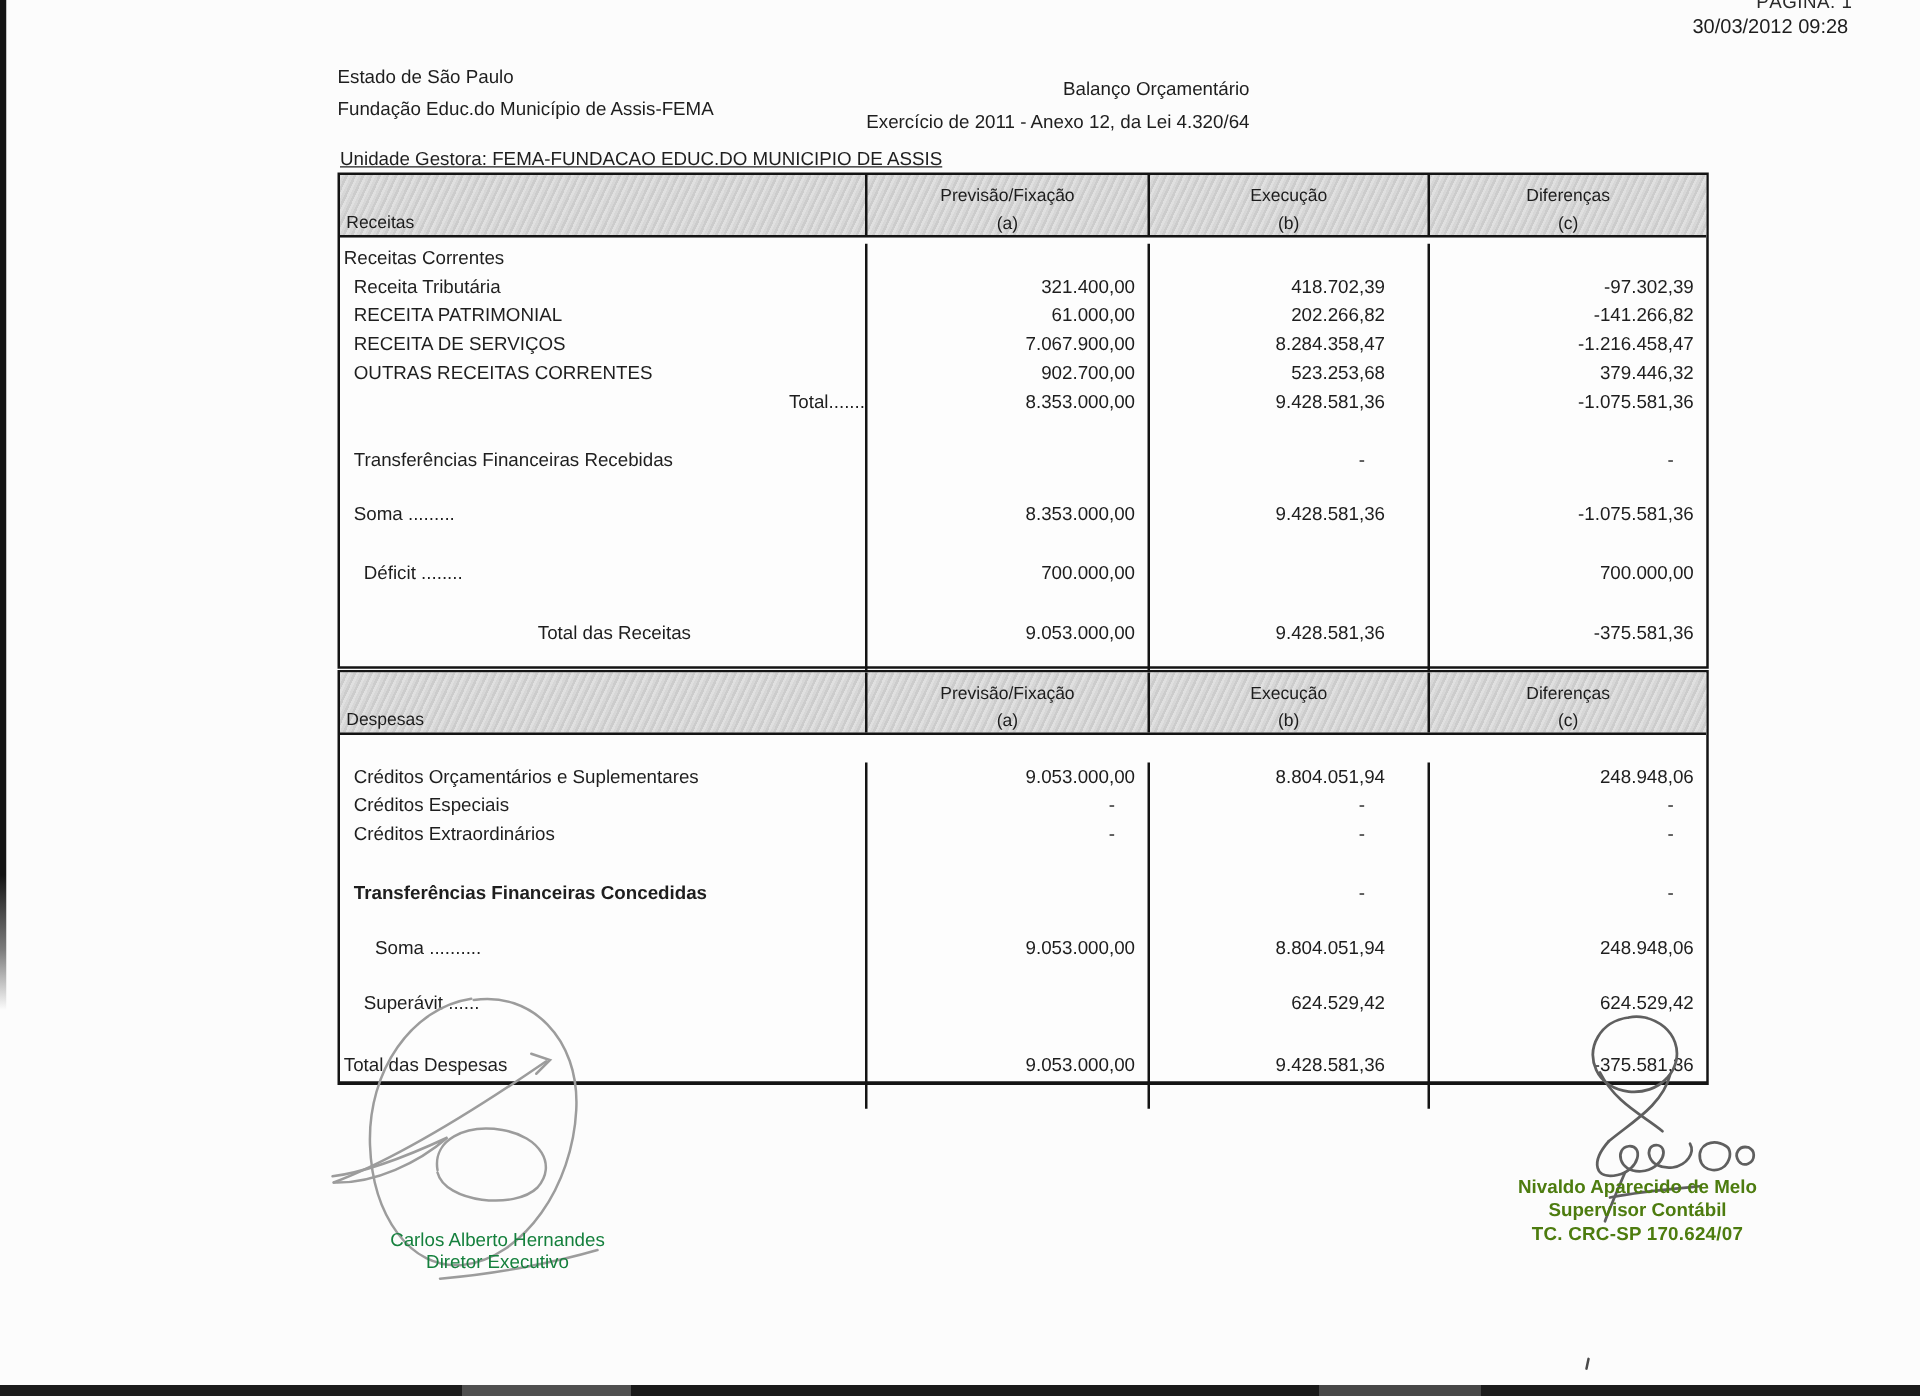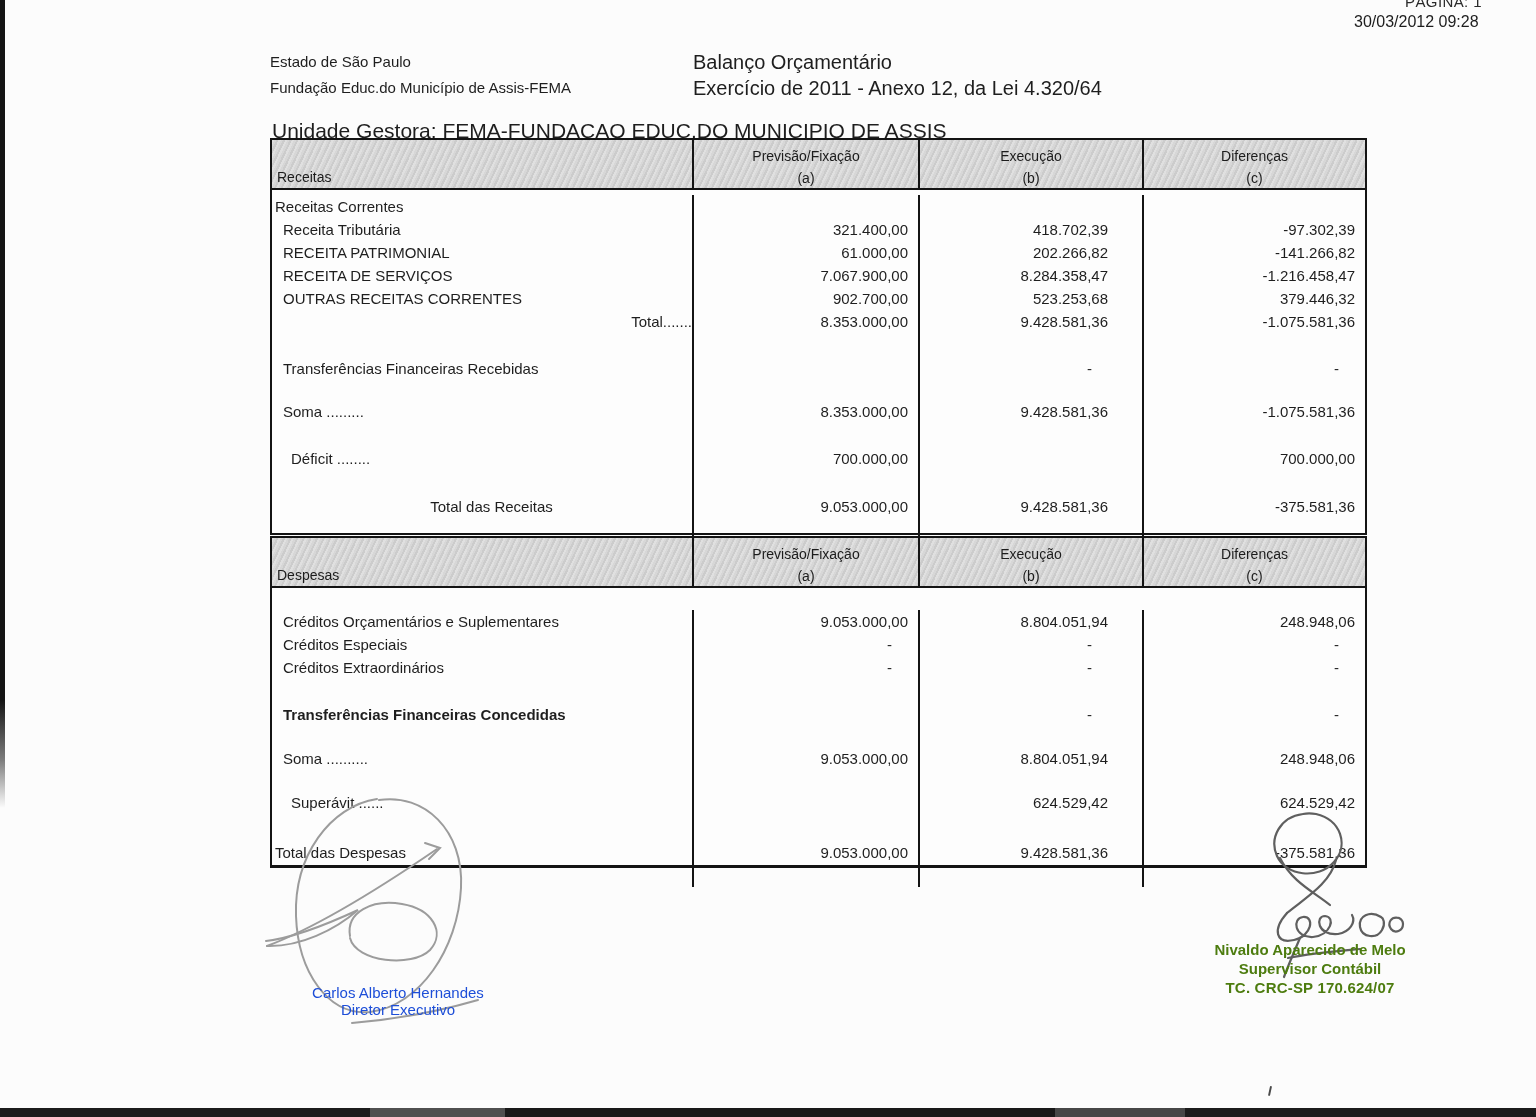--- a/index.html
+++ b/index.html
@@ -27,22 +27,22 @@
     position:absolute; left:1269px; top:1086px; width:2px; height:10px;
     background:#4a4a4a; transform:rotate(12deg); border-radius:1px;
   }
 
   
   .page-label { position:absolute; top:-7px; left:1405px; font-size:15px; color:#2a2a2a; letter-spacing:.4px; }
   .timestamp  { position:absolute; top:13px; left:1354px; font-size:16px; color:#1d1d1d; }
 
   
   .org-block    { position:absolute; left:270px; top:49px; font-size:15px; line-height:26px; }
-  .report-block { position:absolute; left:693px; top:49px; font-size:20px; line-height:26px; }
-  .unit-line    { position:absolute; left:272px; top:119px; font-size:21px;text-decoration:underline; }
+  .report-block { position:absolute; left:693px; top:59px; font-size:15px; line-height:26px;text-align:right; }
+  .unit-line    { position:absolute; left:272px; top:119px; font-size:15px;text-decoration:underline; }
 
   
   .fintable {
     position:absolute; left:270px; width:1097px;
     border:2px solid #141414; background:#fdfdfd;
   }
   #receitas { top:138px; height:397px; }
   #despesas { top:536px; height:332px; border-bottom-width:3px; }
 
   .thead {
@@ -66,21 +66,21 @@
   .trow > :nth-child(2) { width:226px; }
   .trow > :nth-child(3) { width:200px; }
   .trow > :nth-child(4) { flex:1; }
   .td.val { text-align:right; padding-right:10px; }
   .td.val.dash { padding-right:26px; color:#2a2a2a; }
 
   
   .sig-overlay { position:absolute; left:0; top:0; pointer-events:none; }
   .sig-text-left {
     position:absolute; left:298px; top:984px; width:200px; text-align:center;
-    font-size:15px; line-height:17px; color:#1d4ed8;
+    font-size:15px; line-height:17px; color:#15803d;
   }
   .sig-text-right {
     position:absolute; left:1206px; top:940px; width:208px; text-align:center;
     font-size:15px; line-height:19px; color:#4d7c0f; font-weight:600;
   }
   .sig-text-right .reg { letter-spacing:.2px; }
 </style>
 </head>
 <body>
 
@@ -229,21 +229,21 @@
           <div class="td val dash">-</div>
           <div class="td val dash">-</div>
         </div>
         <div class="trow" style="margin-top: 24px;">
           <div class="td lab" style="padding-left: 11px; font-weight: bold;">Transferências Financeiras Concedidas</div>
           <div class="td val"></div>
           <div class="td val dash">-</div>
           <div class="td val dash">-</div>
         </div>
         <div class="trow" style="margin-top: 21px;">
-          <div class="td lab" style="padding-left: 11px;">Soma ..........</div>
+          <div class="td lab" style="padding-left: 28px;">Soma ..........</div>
           <div class="td val">9.053.000,00</div>
           <div class="td val">8.804.051,94</div>
           <div class="td val">248.948,06</div>
         </div>
         <div class="trow" style="margin-top: 21px;">
           <div class="td lab" style="padding-left: 19px;">Superávit ......</div>
           <div class="td val"></div>
           <div class="td val">624.529,42</div>
           <div class="td val">624.529,42</div>
         </div>

